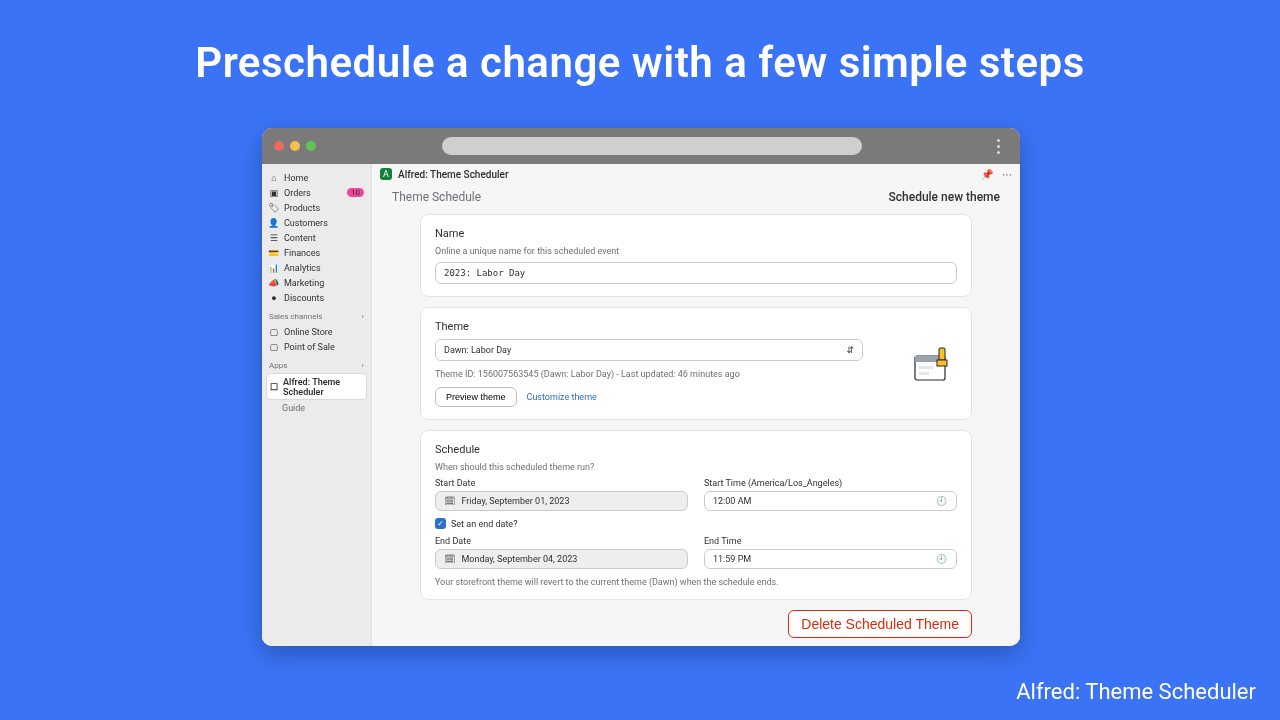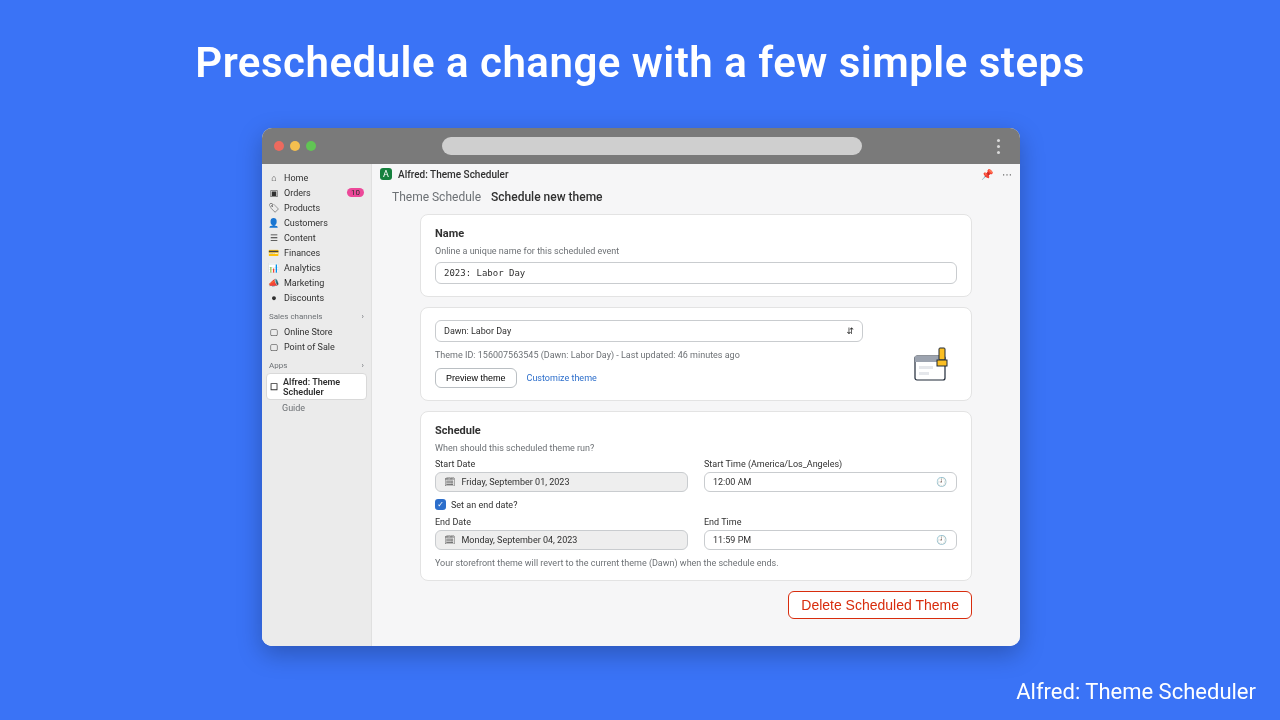--- a/index.html
+++ b/index.html
@@ -133,33 +133,34 @@
   display: inline-flex; align-items: center; justify-content: center;
   color: #fff; font-size: 9px;
 }
 .app-title { font-size: 10px; font-weight: 500; }
 .app-header-actions { display: flex; gap: 8px; align-items: center; font-size: 10px; color: #555; }
 
 .breadcrumb {
   display: flex; gap: 10px;
   padding: 6px 20px 10px;
   font-size: 12px;
+  justify-content: space-between;
 }
 .breadcrumb span:first-child { color: #6d7175; }
 .breadcrumb span:last-child { font-weight: 500; }
 
 .card {
   background: #fff;
   border-radius: 8px;
   border: 1px solid #e3e3e3;
   margin: 0 48px 10px;
   padding: 12px 14px;
   position: relative;
 }
-.card-title { font-size: 11px; font-weight: 700; margin-bottom: 6px; }
+.card-title { font-size: 11px; font-weight: 400; margin-bottom: 6px; }
 .card-sub { font-size: 9px; color: #6d7175; margin-bottom: 6px; }
 .input, .select {
   width: 100%;
   border: 1px solid #c9cccf;
   border-radius: 6px;
   padding: 5px 8px;
   font-size: 9px;
   font-family: monospace;
   background: #fff;
 }
@@ -338,20 +339,21 @@
         <span>Schedule new theme</span>
       </div>
 
       <div class="card">
         <div class="card-title">Name</div>
         <div class="card-sub">Online a unique name for this scheduled event</div>
         <div class="input">2023: Labor Day</div>
       </div>
 
       <div class="card">
+        <div class="card-title">Theme</div>
         <div class="select" style="width: 82%">
           <span>Dawn: Labor Day</span>
           <span>⇵</span>
         </div>
         <svg class="theme-illust" viewBox="0 0 48 42">
           <rect x="6" y="14" width="30" height="24" rx="2" fill="#fff" stroke="#1f2937" stroke-width="1.2"></rect>
           <rect x="6" y="14" width="30" height="6" fill="#9ca3af"></rect>
           <rect x="10" y="24" width="14" height="3" fill="#e5e7eb"></rect>
           <rect x="10" y="30" width="10" height="3" fill="#e5e7eb"></rect>
           <rect x="30" y="6" width="6" height="12" rx="1" fill="#fbbf24" stroke="#1f2937"></rect>

